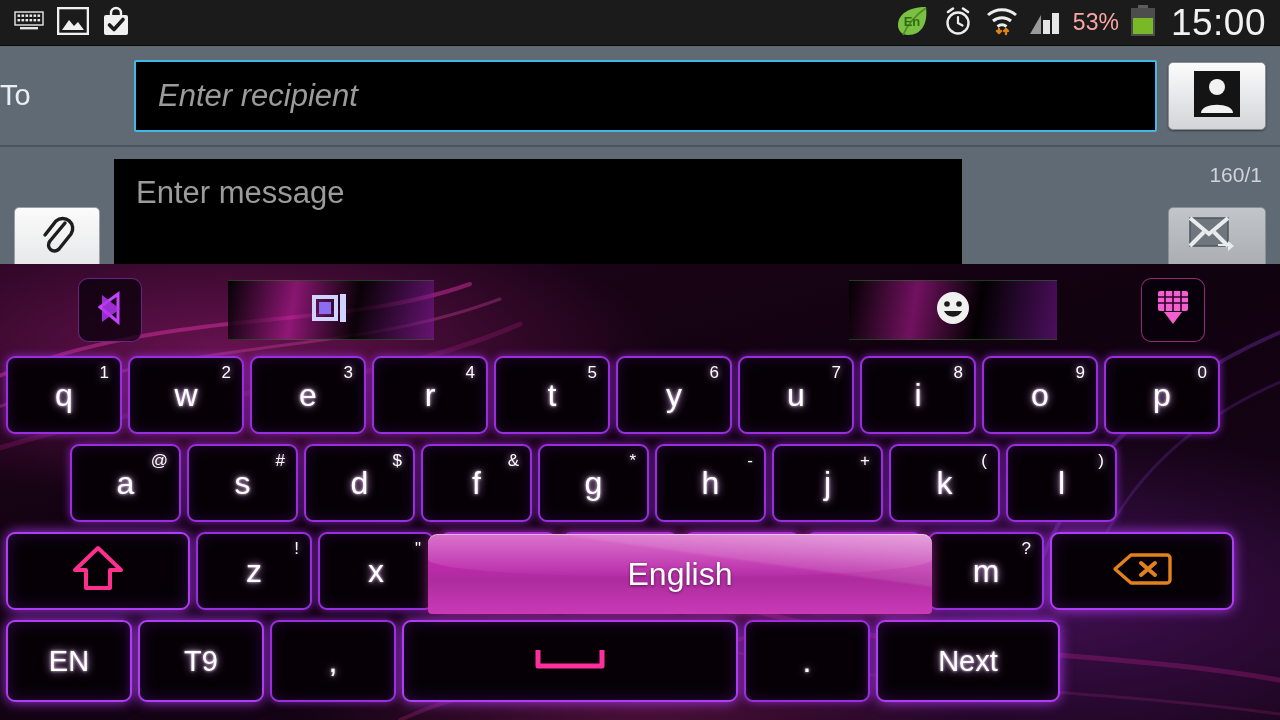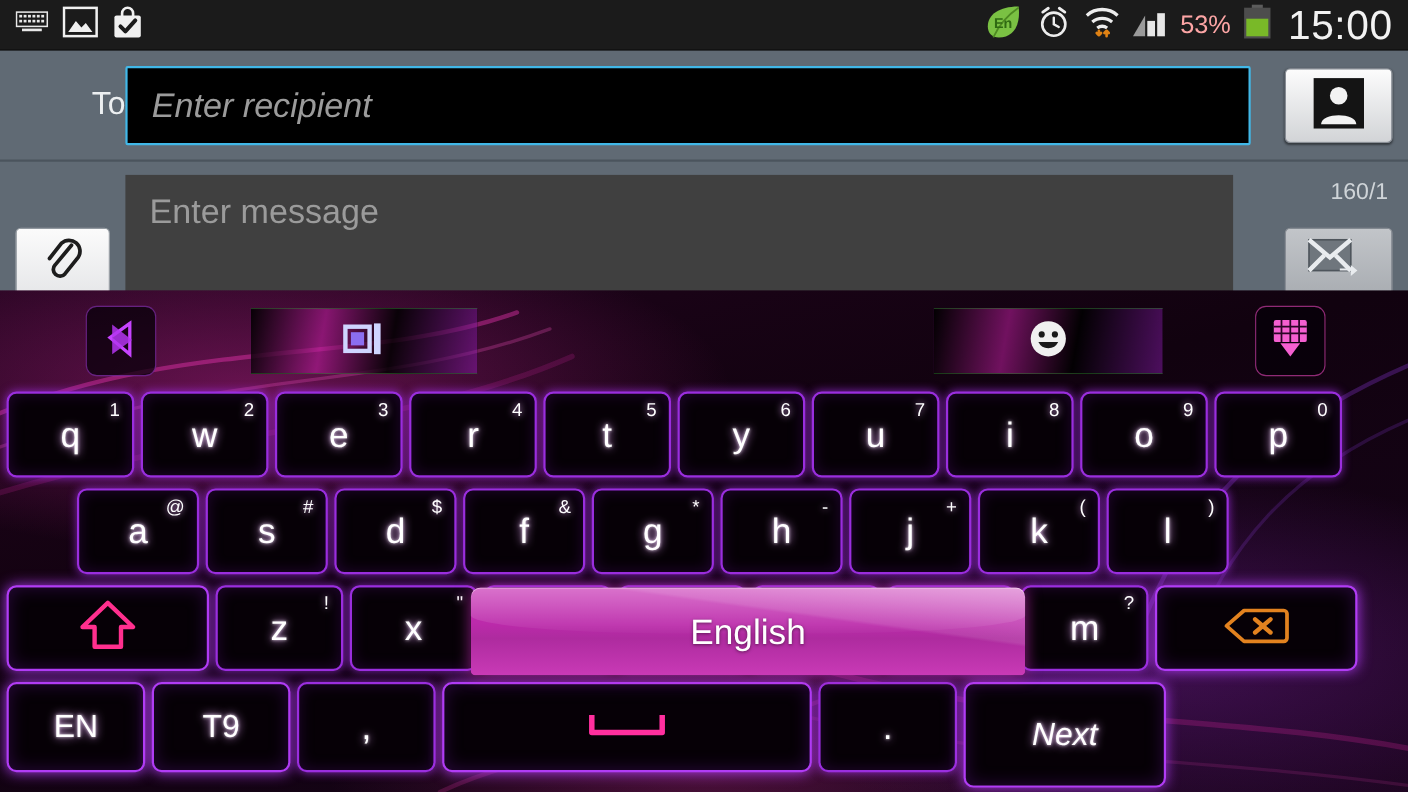--- a/index.html
+++ b/index.html
@@ -31,42 +31,42 @@
   .compose {
     position: absolute; top: 46px; left: 0; width: 1280px; height: 220px;
     background: #606a74;
   }
   .row-to {
     position: absolute; top: 0; left: 0; width: 1280px; height: 101px;
     border-bottom: 2px solid #4b545d;
     display: flex; align-items: center;
   }
   .to-label {
-    width: 114px; text-align: right; color: #eceff1; font-size: 29px;
+    width: 134px; text-align: left; color: #eceff1; font-size: 29px;
   }
   .to-field {
     width: 1023px; height: 72px; background: #000;
     border: 2px solid #41b8e8; border-radius: 2px;
     display: flex; align-items: center; padding-left: 22px; font-style: italic;
   }
   .to-field .ph { color: #9b9b9b; font-size: 31px; }
   .contact-btn {
     position: absolute; right: 14px; top: 16px;
     width: 98px; height: 68px; border-radius: 5px;
     background: linear-gradient(#fcfcfc, #d2d4d7);
     border: 1px solid #8b9097;
     box-shadow: 0 1px 2px rgba(0,0,0,.45);
     display: flex; align-items: center; justify-content: center;
   }
   .row-msg {
     position: absolute; top: 103px; left: 0; width: 1280px; height: 117px;
   }
   .msg-field {
     position: absolute; left: 114px; top: 10px;
-    width: 1007px; height: 108px; background: #404040;
+    width: 848px; height: 108px; background: #000000;
     padding-left: 22px; padding-top: 16px;
   }
   .msg-field .ph { color: #9b9b9b; font-size: 31px; }
   .attach-btn {
     position: absolute; left: 14px; top: 58px;
     width: 86px; height: 62px; border-radius: 5px;
     background: linear-gradient(#fbfbfb, #e6e7e9);
     border: 1px solid #9aa0a6;
     display: flex; align-items: center; justify-content: center;
   }
@@ -168,21 +168,21 @@
   .row2 { top: 180px; height: 82px; padding: 0 70px; gap: 6px; }
   .row2 .key { width: 111px; height: 78px; }
   .row3 { top: 268px; height: 82px; padding: 0 6px; gap: 6px; }
   .row3 .key.letter { width: 116px; height: 78px; }
   .row3 .key.shift  { width: 184px; height: 78px; }
   .row3 .key.bksp   { width: 184px; height: 78px; }
   .row4 { top: 356px; height: 88px; padding: 0 6px; gap: 6px; }
   .row4 .key.settings { width: 184px; height: 82px; flex-direction: column; }
   .row4 .key.small    { width: 126px; height: 82px; }
   .row4 .key.space    { width: 336px; height: 82px; }
-  .row4 .key.next     { width: 184px; height: 96px; font-style: italic; }
+  .row4 .key.next     { width: 184px; height: 82px; }
 
   .settings-sub {
     color: #f2edb0; font-size: 20px; letter-spacing: 1px;
     text-shadow: 0 0 8px rgba(240,235,150,.9);
     position: absolute; bottom: 9px; left: 50%; transform: translateX(-50%);
   }
   .settings-gear { position: absolute; top: 9px; left: 50%; transform: translateX(-18px); }
 </style>
 </head>
 <body>

